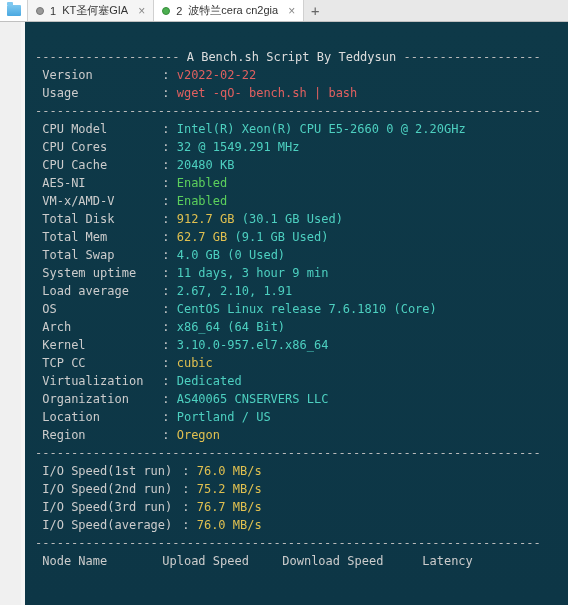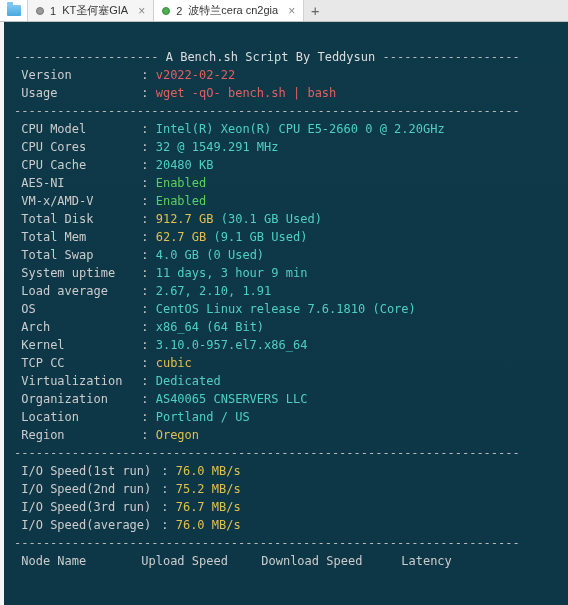--- a/index.html
+++ b/index.html
@@ -85,20 +85,21 @@
     flex: 1;
     background: #0f3a4a;
     background: linear-gradient(180deg, #0e3948 0%, #0d3646 100%);
     padding: 8px 4px 8px 14px;
     color: #ddd;
     line-height: 18px;
     overflow: hidden;
     white-space: pre;
     font-size: 12px;
     position: relative;
+    margin-left: 21px;
   }
   .term::before {
     content: "";
     position: absolute;
     left: -10px; top: 0; bottom: 0;
     width: 14px;
     background: #f5f5f5;
   }
   .dash { color: #bbb; }
   .lbl { color: #ccc; display: inline-block; width: 120px; }

